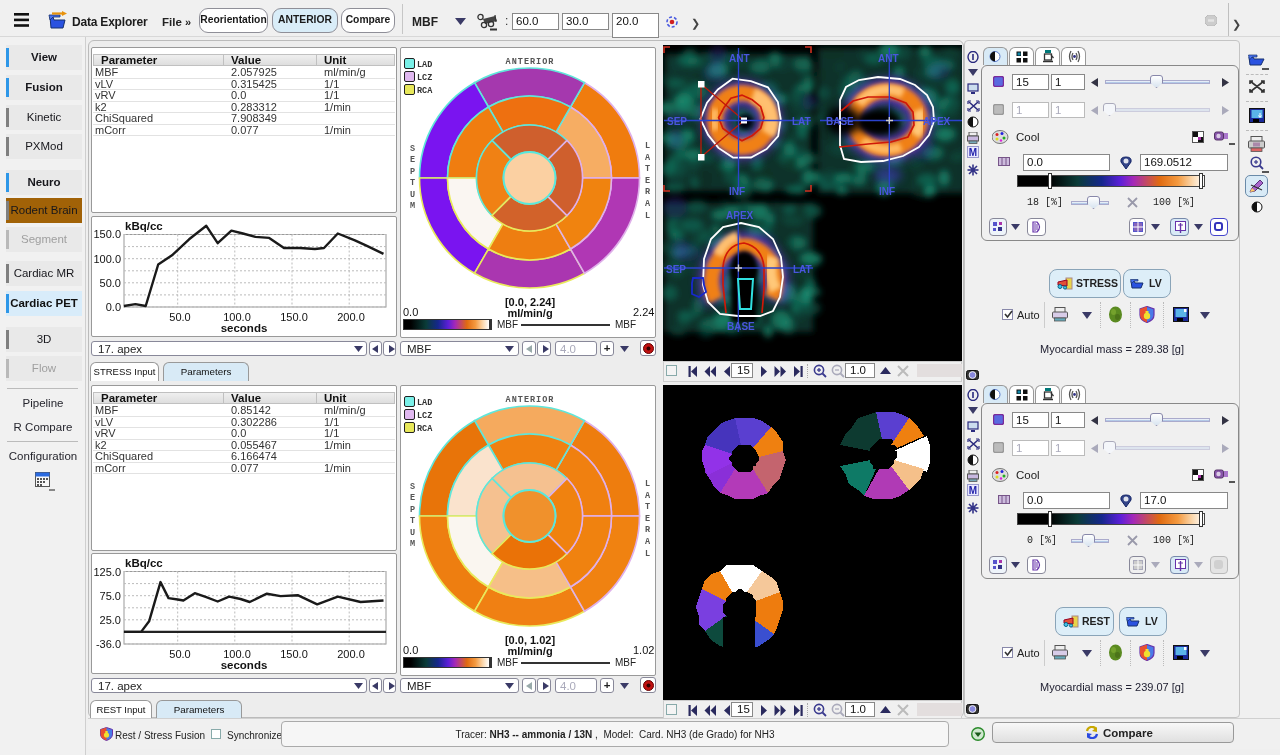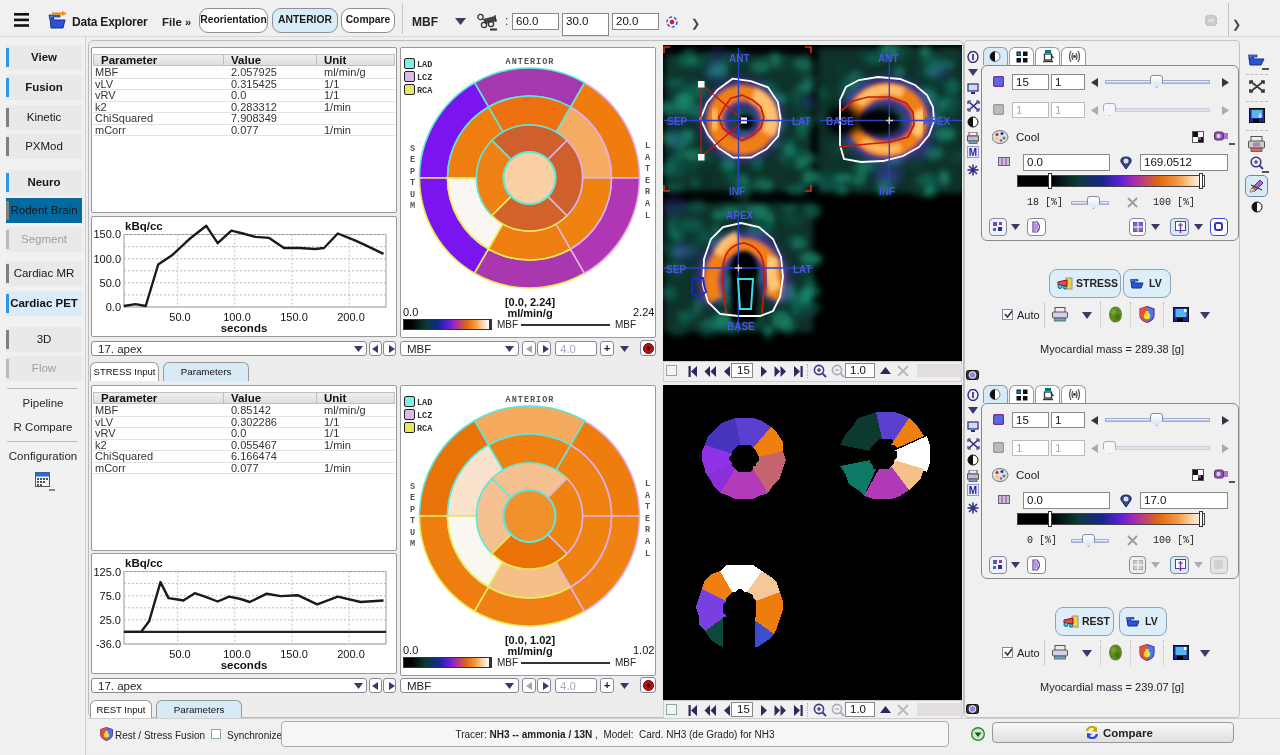--- a/index.html
+++ b/index.html
@@ -37,22 +37,22 @@
 <svg class="abs" style="left:477px;top:13px" width="24" height="19">
 <circle cx="3.5" cy="4" r="2.6" fill="none" stroke="#333" stroke-width="1.3"></circle>
 <path d="M6,6 L18,3 L20,8 L8,11 Z" fill="#444"></path>
 <circle cx="7" cy="12" r="2.6" fill="none" stroke="#333" stroke-width="1.3"></circle>
 <circle cx="14" cy="11" r="2.6" fill="none" stroke="#333" stroke-width="1.3"></circle>
 <line x1="18" y1="2" x2="19" y2="9" stroke="#333" stroke-width="1.2"></line>
 <rect x="13" y="15.5" width="7" height="2" fill="#333"></rect>
   </svg>
 <div class="abs" style="left:505px;top:14px;font-size:12px;color:#333">:</div>
 <div class="fld" style="left:512px;top:13px;width:47px;height:17px;line-height:15px">60.0</div>
-<div class="fld" style="left:562px;top:13px;width:47px;height:23px;line-height:15px">30.0</div>
-<div class="fld" style="left:612px;top:13px;width:47px;height:17px;line-height:15px">20.0</div>
+<div class="fld" style="left:562px;top:13px;width:47px;height:17px;line-height:15px">30.0</div>
+<div class="fld" style="left:612px;top:13px;width:47px;height:25px;line-height:15px">20.0</div>
 <svg class="abs" style="left:666px;top:16px" width="13" height="12">
 <circle cx="6" cy="6" r="5" fill="none" stroke="#4a5ae0" stroke-width="1.6" stroke-dasharray="3,2"></circle>
 <circle cx="6" cy="6" r="2.3" fill="#d02020"></circle>
   </svg>
 <div class="abs" style="left:691px;top:17px;font-size:11px;color:#444">❯</div>
 <svg class="abs" style="left:1205px;top:15px" width="12" height="11">
     <polygon points="3,0 9,0 12,3 12,8 9,11 3,11 0,8 0,3" fill="#ccc" stroke="#bbb"></polygon>
     <rect x="3" y="4.3" width="6" height="2.4" fill="#e4e4e4"></rect>
   </svg>
 <div class="abs" style="left:1228px;top:3px;width:1px;height:33px;background:#bfbfbf"></div>
@@ -61,21 +61,21 @@
 <div class="sbtn" style="left:6px;top:45px;width:76px;height:25px;font-weight:bold;color:#17171c;background:#e9e9e9">View</div>
 <div class="sbar" style="left:6px;top:48px;background:#2e97e8"></div>
 <div class="sbtn" style="left:6px;top:75px;width:76px;height:25px;font-weight:bold;color:#17171c;background:#e9e9e9">Fusion</div>
 <div class="sbar" style="left:6px;top:78px;background:#2e97e8"></div>
 <div class="sbtn" style="left:6px;top:104.5px;width:76px;height:25px;font-weight:normal;color:#17171c;background:#e9e9e9">Kinetic</div>
 <div class="sbar" style="left:6px;top:107.5px;background:#7f7f7f"></div>
 <div class="sbtn" style="left:6px;top:134px;width:76px;height:25px;font-weight:normal;color:#17171c;background:#e9e9e9">PXMod</div>
 <div class="sbar" style="left:6px;top:137px;background:#7f7f7f"></div>
 <div class="sbtn" style="left:6px;top:169.5px;width:76px;height:25px;font-weight:bold;color:#17171c;background:#e9e9e9">Neuro</div>
 <div class="sbar" style="left:6px;top:172.5px;background:#2e97e8"></div>
-<div class="sbtn" style="left:6px;top:198px;width:76px;height:25px;font-weight:normal;color:#17171c;background:#0369a1">Rodent Brain</div>
+<div class="sbtn" style="left:6px;top:198px;width:76px;height:25px;font-weight:normal;color:#17171c;background:#a16207">Rodent Brain</div>
 <div class="sbar" style="left:6px;top:201px;background:#7f7f7f"></div>
 <div class="sbtn" style="left:6px;top:227px;width:76px;height:25px;font-weight:normal;color:#9f9f9f;background:#e9e9e9">Segment</div>
 <div class="sbar" style="left:6px;top:230px;background:#b9b9b9"></div>
 <div class="sbtn" style="left:6px;top:261px;width:76px;height:25px;font-weight:normal;color:#17171c;background:#e9e9e9">Cardiac MR</div>
 <div class="sbar" style="left:6px;top:264px;background:#7f7f7f"></div>
 <div class="sbtn" style="left:6px;top:291px;width:76px;height:25px;font-weight:bold;color:#111;background:#d8ecfa">Cardiac PET</div>
 <div class="sbar" style="left:6px;top:294px;background:#2e97e8"></div>
 <div class="sbtn" style="left:6px;top:327px;width:76px;height:25px;font-weight:normal;color:#17171c;background:#e9e9e9">3D</div>
 <div class="sbar" style="left:6px;top:330px;background:#7f7f7f"></div>
 <div class="sbtn" style="left:6px;top:356px;width:76px;height:25px;font-weight:normal;color:#9f9f9f;background:#e9e9e9">Flow</div>

